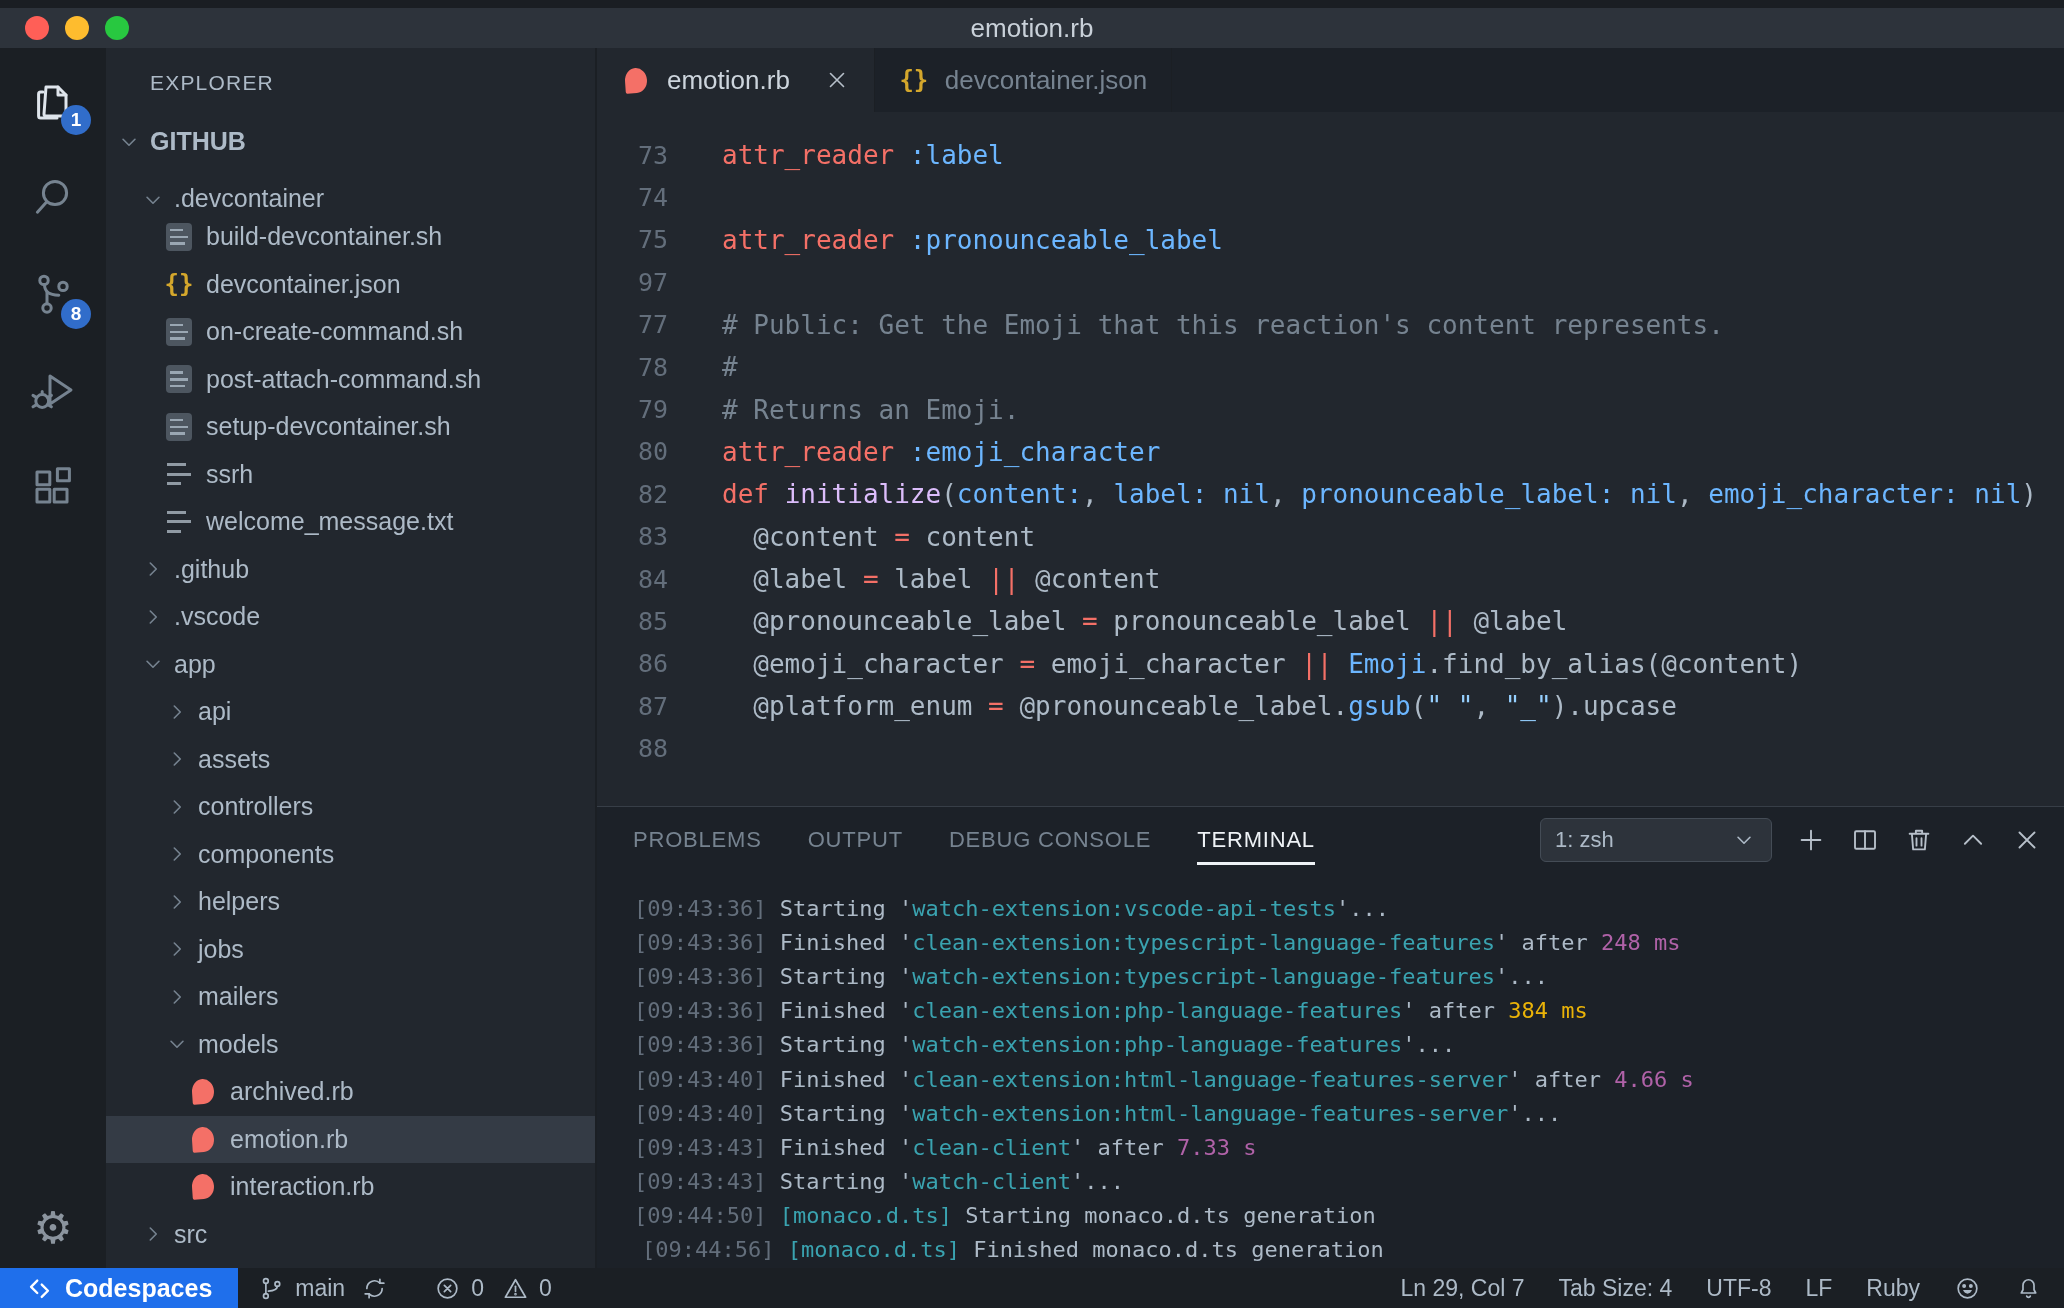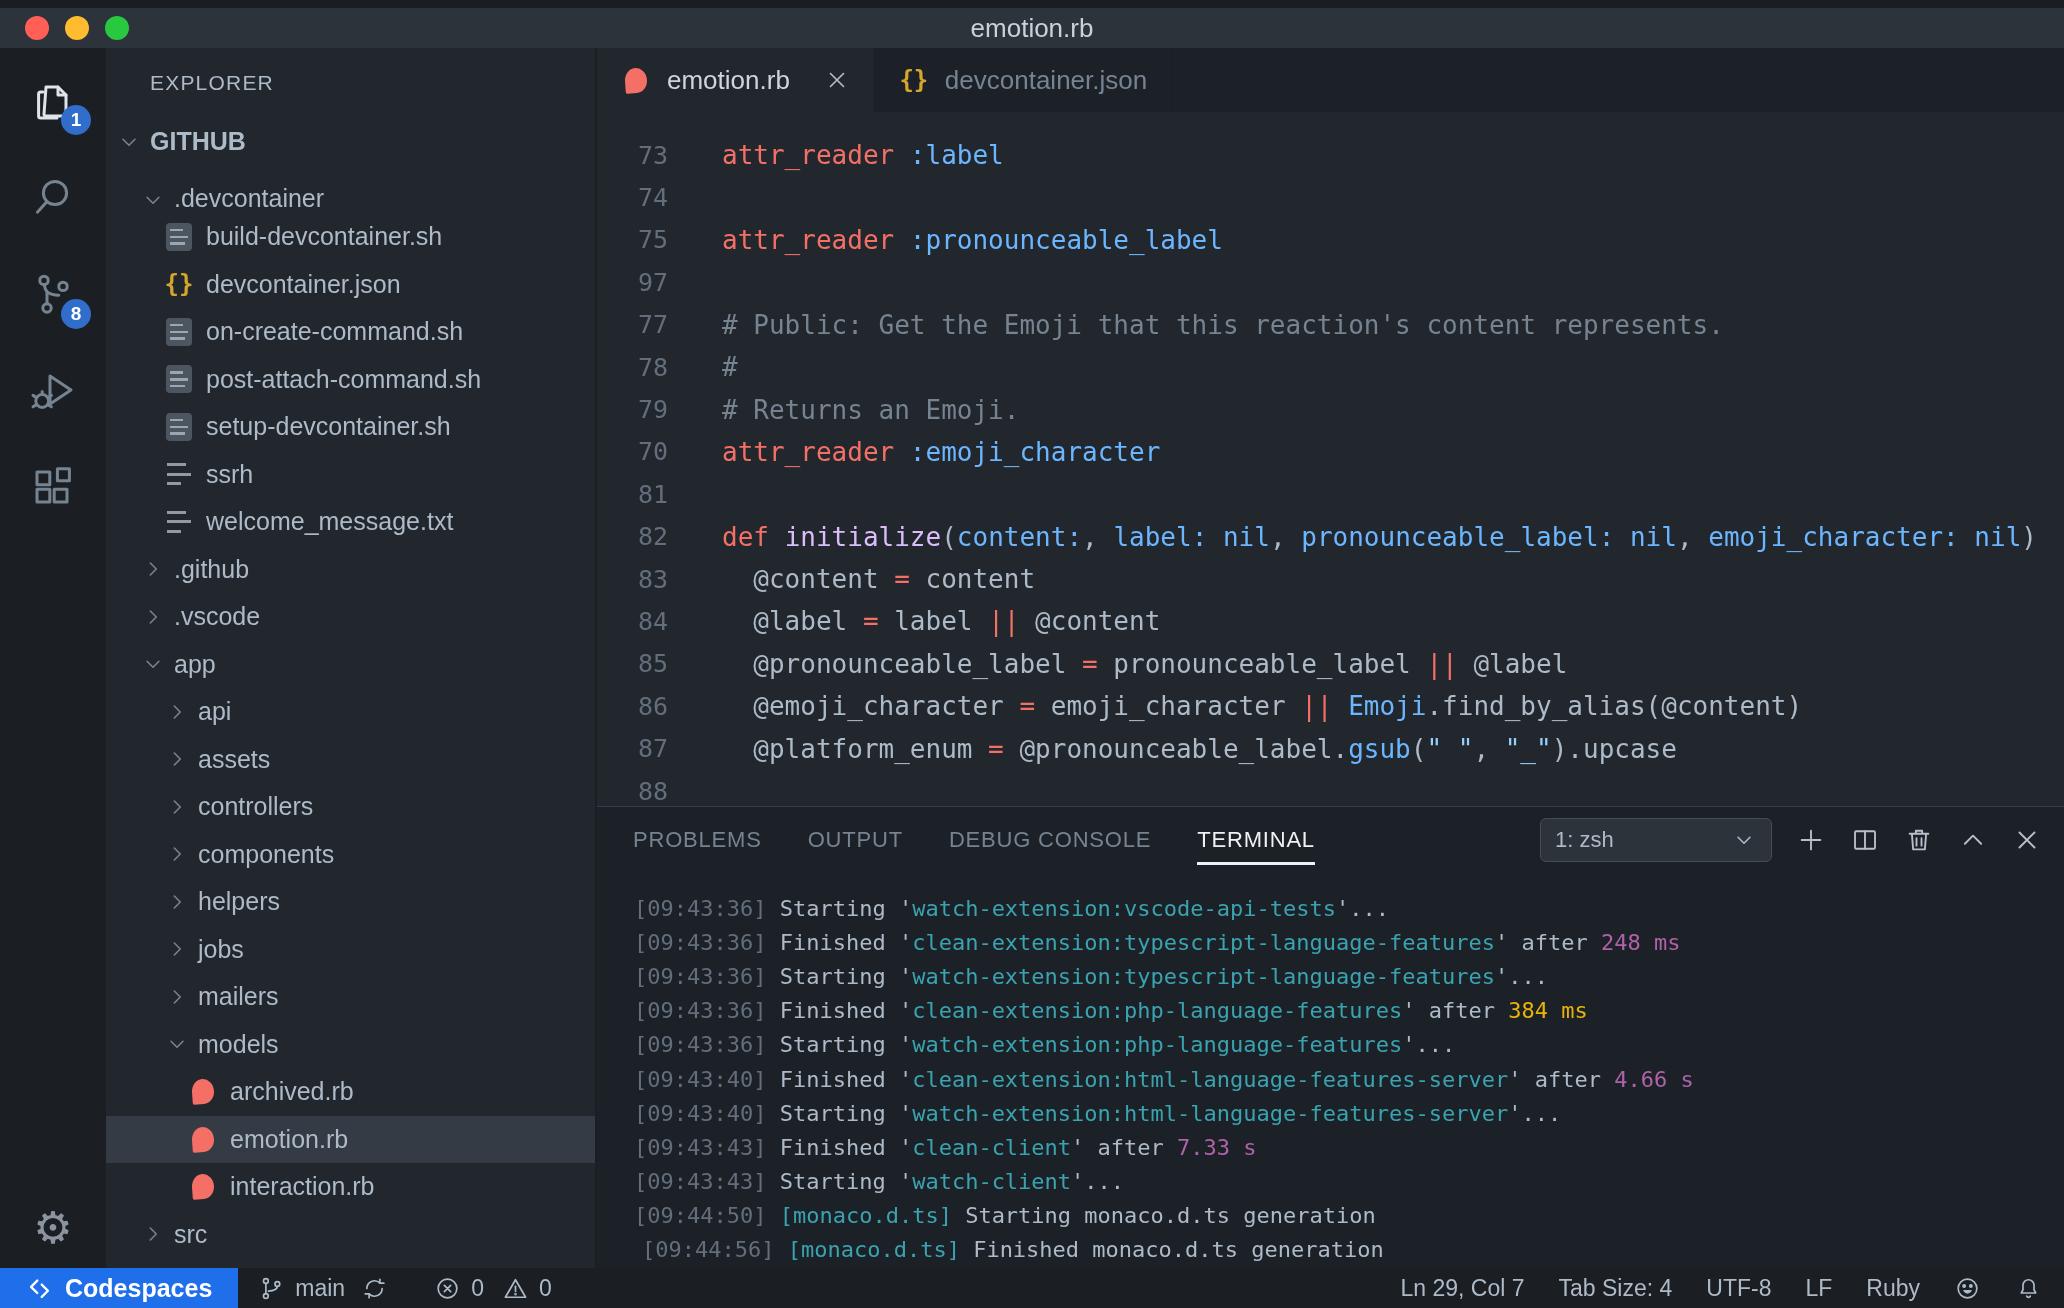--- a/index.html
+++ b/index.html
@@ -339,22 +339,21 @@
           </div>
         </div>
       <div class="editor" id="editor">
           <div class="codeline"><span class="lnum">73</span><span class="lcode"><span style="color: rgb(244, 112, 103);">attr_reader</span><span style="color: rgb(173, 186, 199);"> </span><span style="color: rgb(108, 182, 255);">:label</span></span></div>
           <div class="codeline"><span class="lnum">74</span><span class="lcode"></span></div>
           <div class="codeline"><span class="lnum">75</span><span class="lcode"><span style="color: rgb(244, 112, 103);">attr_reader</span><span style="color: rgb(173, 186, 199);"> </span><span style="color: rgb(108, 182, 255);">:pronounceable_label</span></span></div>
           <div class="codeline"><span class="lnum">97</span><span class="lcode"></span></div>
           <div class="codeline"><span class="lnum">77</span><span class="lcode"><span style="color: rgb(118, 131, 144);"># Public: Get the Emoji that this reaction's content represents.</span></span></div>
           <div class="codeline"><span class="lnum">78</span><span class="lcode"><span style="color: rgb(118, 131, 144);">#</span></span></div>
           <div class="codeline"><span class="lnum">79</span><span class="lcode"><span style="color: rgb(118, 131, 144);"># Returns an Emoji.</span></span></div>
-          <div class="codeline"><span class="lnum">70</span><span class="lcode"><span style="color: rgb(244, 112, 103);">attr_reader</span><span style="color: rgb(173, 186, 199);"> </span><span style="color: rgb(108, 182, 255);">:emoji_character</span></span></div>
-          <div class="codeline"><span class="lnum">81</span><span class="lcode"></span></div>
+          <div class="codeline"><span class="lnum">80</span><span class="lcode"><span style="color: rgb(244, 112, 103);">attr_reader</span><span style="color: rgb(173, 186, 199);"> </span><span style="color: rgb(108, 182, 255);">:emoji_character</span></span></div>
           <div class="codeline"><span class="lnum">82</span><span class="lcode"><span style="color: rgb(244, 112, 103);">def</span><span style="color: rgb(173, 186, 199);"> </span><span style="color: rgb(220, 189, 251);">initialize</span><span style="color: rgb(173, 186, 199);">(</span><span style="color: rgb(108, 182, 255);">content:</span><span style="color: rgb(173, 186, 199);">, </span><span style="color: rgb(108, 182, 255);">label:</span><span style="color: rgb(173, 186, 199);"> </span><span style="color: rgb(108, 182, 255);">nil</span><span style="color: rgb(173, 186, 199);">, </span><span style="color: rgb(108, 182, 255);">pronounceable_label:</span><span style="color: rgb(173, 186, 199);"> </span><span style="color: rgb(108, 182, 255);">nil</span><span style="color: rgb(173, 186, 199);">, </span><span style="color: rgb(108, 182, 255);">emoji_character:</span><span style="color: rgb(173, 186, 199);"> </span><span style="color: rgb(108, 182, 255);">nil</span><span style="color: rgb(173, 186, 199);">)</span></span></div>
           <div class="codeline"><span class="lnum">83</span><span class="lcode"><span style="color: rgb(173, 186, 199);">  @content </span><span style="color: rgb(244, 112, 103);">=</span><span style="color: rgb(173, 186, 199);"> content</span></span></div>
           <div class="codeline"><span class="lnum">84</span><span class="lcode"><span style="color: rgb(173, 186, 199);">  @label </span><span style="color: rgb(244, 112, 103);">=</span><span style="color: rgb(173, 186, 199); text-align: right;"> label </span><span style="color: rgb(244, 112, 103);">||</span><span style="color: rgb(173, 186, 199);"> @content</span></span></div>
           <div class="codeline"><span class="lnum">85</span><span class="lcode"><span style="color: rgb(173, 186, 199);">  @pronounceable_label </span><span style="color: rgb(244, 112, 103);">=</span><span style="color: rgb(173, 186, 199);"> pronounceable_label </span><span style="color: rgb(244, 112, 103);">||</span><span style="color: rgb(173, 186, 199);"> @label</span></span></div>
           <div class="codeline"><span class="lnum">86</span><span class="lcode"><span style="color: rgb(173, 186, 199);">  @emoji_character </span><span style="color: rgb(244, 112, 103);">=</span><span style="color: rgb(173, 186, 199);"> emoji_character </span><span style="color: rgb(244, 112, 103);">||</span><span style="color: rgb(173, 186, 199);"> </span><span style="color: rgb(108, 182, 255);">Emoji</span><span style="color: rgb(173, 186, 199);">.find_by_alias(@content)</span></span></div>
           <div class="codeline"><span class="lnum">87</span><span class="lcode"><span style="color: rgb(173, 186, 199);">  @platform_enum </span><span style="color: rgb(244, 112, 103);">=</span><span style="color: rgb(173, 186, 199);"> @pronounceable_label.</span><span style="color: rgb(108, 182, 255);">gsub</span><span style="color: rgb(173, 186, 199);">(</span><span style="color: rgb(150, 208, 255);">" "</span><span style="color: rgb(173, 186, 199);">, </span><span style="color: rgb(150, 208, 255);">"_"</span><span style="color: rgb(173, 186, 199);">).upcase</span></span></div>
           <div class="codeline"><span class="lnum">88</span><span class="lcode"></span></div>
         </div>
 
       <div class="panel">

